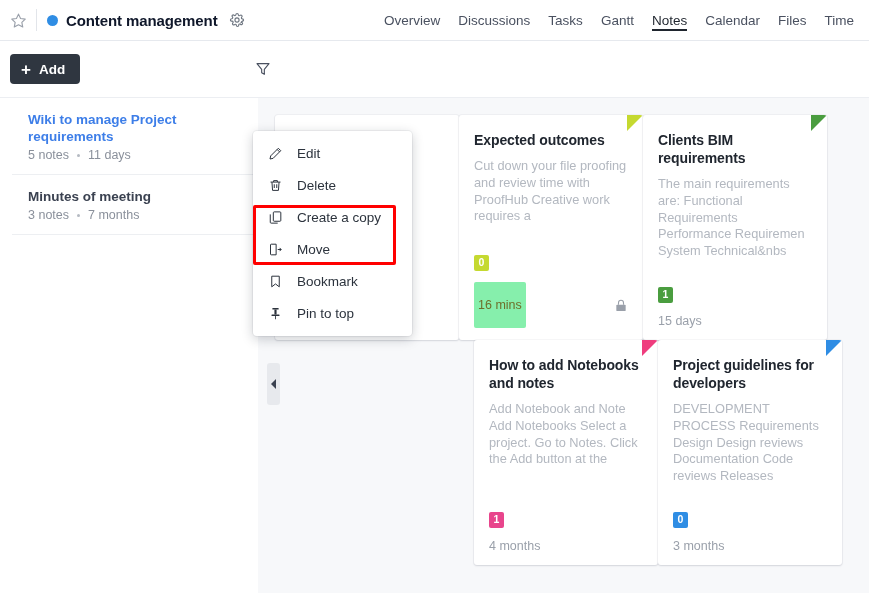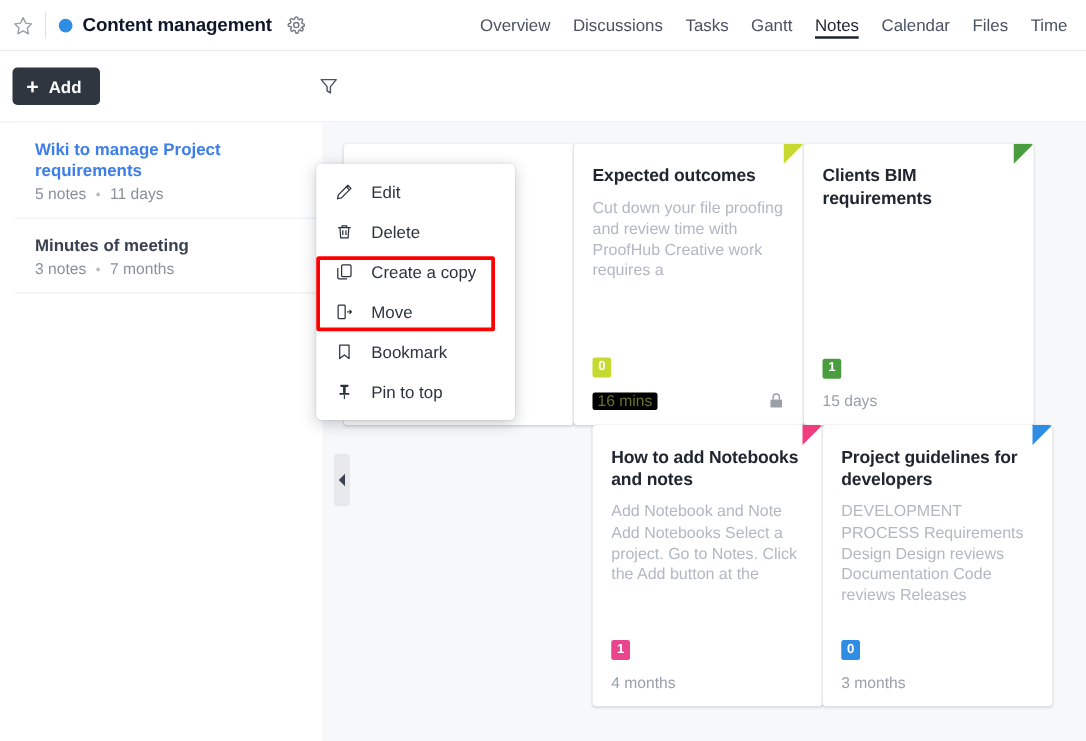--- a/index.html
+++ b/index.html
@@ -245,23 +245,23 @@
     margin-top: 11px;
     display: flex;
     align-items: center;
     justify-content: space-between;
   }
   .card-age {
     font-size: 12.5px;
     color: #9aa0aa;
   }
   .card-age.hl {
-    background: #000000;
+    background: #86efac;
     color: #6d6f2a;
-    padding: 0 4px;
+    padding: 16px 4px;
     border-radius: 2px;
   }
   .lock-icon {
     color: #9aa0aa;
     display: flex;
     align-items: center;
   }
   .card.blank .card-title,
   .card.blank .card-excerpt,
   .card.blank .card-bottom { visibility: hidden; }
@@ -394,20 +394,21 @@
               <path d="M7.7 10.5V7.2a4.3 4.3 0 0 1 8.6 0v3.3"></path>
             </svg>
           </span>
         </div>
       </div>
     </div>
 
     <div class="card">
       <span class="fold" id="fold2" style="border-top-color: rgb(74, 157, 63);"></span>
       <div class="card-title">Clients BIM requirements</div>
+      <div class="card-excerpt">The main requirements are: Functional Requirements Performance Requiremen System Technical&amp;nbs</div>
       <div class="card-bottom">
         <span class="count-badge" id="badge2" style="background: rgb(74, 157, 63);">1</span>
         <div class="card-foot">
           <span class="card-age">15 days</span>
         </div>
       </div>
     </div>
 
     <div class="card" style="margin-left:199px">
       <span class="fold" id="fold3" style="border-top-color: rgb(239, 61, 126);"></span>

